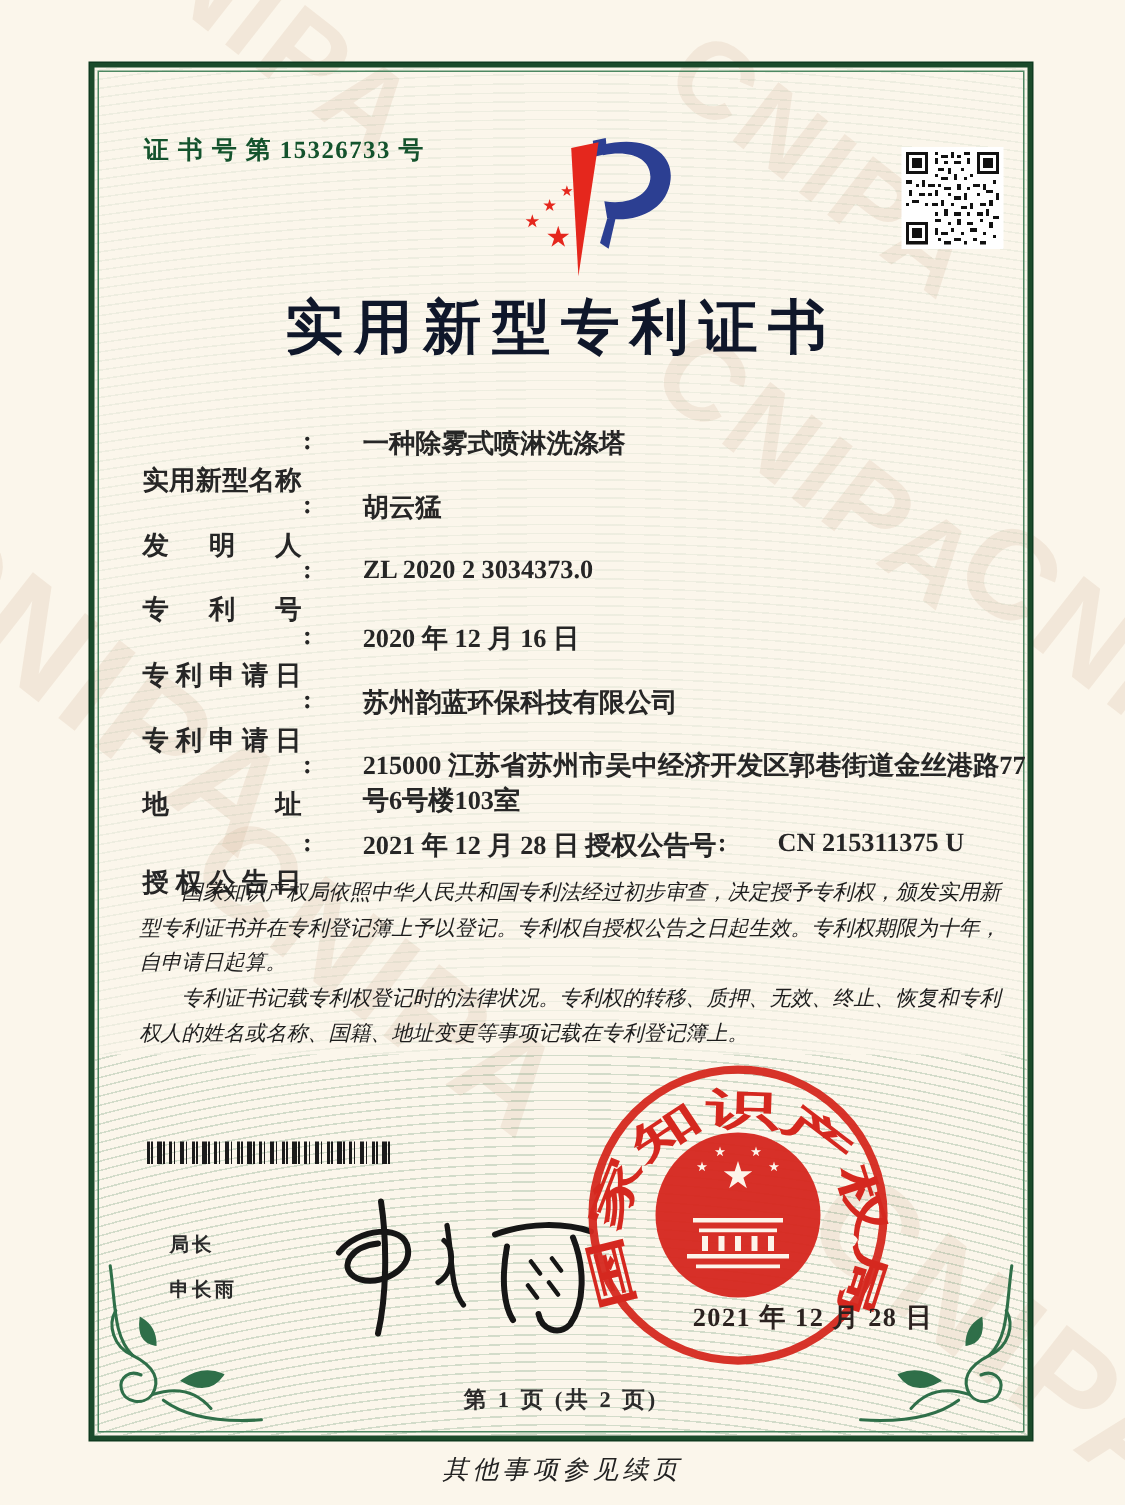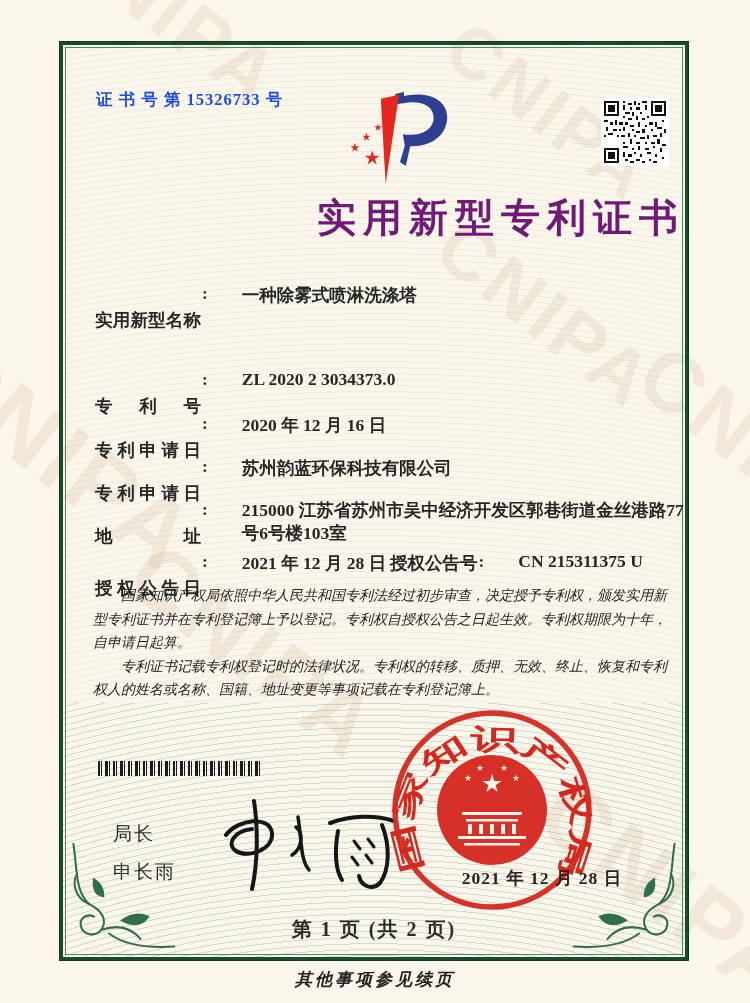--- a/index.html
+++ b/index.html
@@ -13,53 +13,53 @@
 
   
   .cert{position:absolute;left:60px;top:42px;width:622px;height:912px;z-index:2;
         border:3px solid #1b4b2b;outline:1px solid #0f3a20;}
   .cert-inner-line{position:absolute;inset:2px;border:1px solid #4c8862;pointer-events:none;}
   .guilloche-soft{position:absolute;left:0;top:0;right:0;height:658px;
       background:repeating-radial-gradient(circle at 50% 340%, rgba(120,160,126,0.10) 0 1px, transparent 1px 6px);}
   .guilloche-strong{position:absolute;left:0;top:658px;right:0;bottom:0;
       background:repeating-radial-gradient(circle at 50% 480%, rgba(116,158,124,0.30) 0 1px, transparent 1px 6px);}
 
-  .cert-no{position:absolute;left:33px;top:44px;font-size:16.5px;letter-spacing:1px;color:#1d4ed8;font-weight:600;}
+  .cert-no{position:absolute;left:33px;top:44px;font-size:16.5px;letter-spacing:1px;color:#14532d;font-weight:600;}
   .logo{position:absolute;left:262px;top:46px;width:150px;height:96px;}
   .qr{position:absolute;left:538px;top:53px;width:62px;height:62px;background:#fff;padding:3px;}
-  .title{position:absolute;left:0;top:146px;width:100%;text-align:right;
-         font-size:39px;font-weight:700;letter-spacing:7px;color:#701a75;}
+  .title{position:absolute;left:0;top:146px;width:100%;text-align:center;
+         font-size:39px;font-weight:700;letter-spacing:7px;color:#0f172a;}
 
   .field-row{position:absolute;left:32px;font-size:17.5px;font-weight:600;color:#262626;white-space:nowrap;}
   .field-label{display:inline-block;width:106px;text-align:justify;text-align-last:justify;vertical-align:top;margin-top:25px;}
   .field-colon{display:inline-block;margin:0 10px 0 1px;vertical-align:top;}
   .field-value{display:inline-block;vertical-align:top;margin-left:24px;}
   .field-value.wrap{white-space:normal;width:444px;line-height:23px;}
   .grant-col2{position:absolute;left:295px;top:0;}
 
   .paras{position:absolute;left:30px;top:539px;width:574px;font-size:14px;line-height:23.5px;
          font-style:italic;font-weight:500;color:#1d1d1d;}
   .paras p{margin:0;text-indent:2em;}
 
   .barcode{position:absolute;left:35px;top:716px;width:164px;height:15px;
     background:repeating-linear-gradient(90deg,#1b1b1b 0 2px,transparent 2px 3px,#1b1b1b 3px 4px,
     transparent 4px 7px,#1b1b1b 7px 10px,transparent 10px 11px,#1b1b1b 11px 12px,transparent 12px 15px);}
 
-  .signer{position:absolute;left:50px;top:776px;font-size:19px;font-weight:400;color:#2a2a2a;}
+  .signer{position:absolute;left:50px;top:776px;font-size:13px;font-weight:700;color:#2a2a2a;}
   .signer div{margin-bottom:12px;letter-spacing:2px;}
   .signature{position:absolute;left:155px;top:752px;width:190px;height:96px;}
 
   .seal{position:absolute;left:387px;top:705px;width:210px;height:210px;z-index:3;}
   .seal-date{position:absolute;left:432px;top:866px;width:220px;text-align:center;z-index:4;
              font-size:17.5px;font-weight:700;color:#2b2220;letter-spacing:1px;}
 
   .page-num{position:absolute;left:0;bottom:14px;width:100%;text-align:center;
-            font-size:20px;font-weight:600;color:#2b2b2b;letter-spacing:2px;margin-top:21px;}
+            font-size:15px;font-weight:600;color:#2b2b2b;letter-spacing:2px;margin-top:21px;}
   .bottom-note{position:absolute;left:0;top:968px;width:100%;text-align:center;z-index:2;
-               font-size:17px;font-style:italic;font-weight:700;color:#222;letter-spacing:3px;}
+               font-size:17px;font-style:italic;font-weight:400;color:#222;letter-spacing:3px;}
 
   .flourish{position:absolute;width:112px;height:112px;z-index:3;}
   .flourish.left{left:3px;bottom:3px;}
   .flourish.right{right:3px;bottom:3px;transform:scaleX(-1);}
 </style>
 </head>
 <body>
 
 <div class="wm" style="left:40px;top:-35px;font-size:78px;">CNIPA</div>
 <div class="wm" style="left:430px;top:70px;font-size:72px;">CNIPA</div>
@@ -128,20 +128,23 @@
       M9,24h1v2h-1z M11,25h2v1h-2z M14,24h1v1h-1z M17,25h1v1h-1z M20,24h2v1h-2z M24,25h1v1h-1z M27,26h1v1h-1z
       M10,27h1v1h-1z M12,28h2v1h-2z M15,27h2v1h-2z M18,28h1v1h-1z M21,27h1v1h-1z M23,28h2v1h-2z"></path>
     </g>
   </svg>
 
   <div class="title">实用新型专利证书</div>
 
   <div class="field-row" style="top:238px">
     <span class="field-label">实用新型名称</span><span class="field-colon">:</span><span class="field-value">一种除雾式喷淋洗涤塔</span>
   </div>
+  <div class="field-row" style="top:281px">
+    <span class="field-label">发明人</span><span class="field-colon">:</span><span class="field-value">胡云猛</span>
+  </div>
   <div class="field-row" style="top:324px">
     <span class="field-label">专利号</span><span class="field-colon">:</span><span class="field-value">ZL 2020 2 3034373.0</span>
   </div>
   <div class="field-row" style="top:368px">
     <span class="field-label">专利申请日</span><span class="field-colon">:</span><span class="field-value">2020 年 12 月 16 日</span>
   </div>
   <div class="field-row" style="top:411px">
     <span class="field-label">专利申请日</span><span class="field-colon">:</span><span class="field-value">苏州韵蓝环保科技有限公司</span>
   </div>
   <div class="field-row" style="top:454px">

